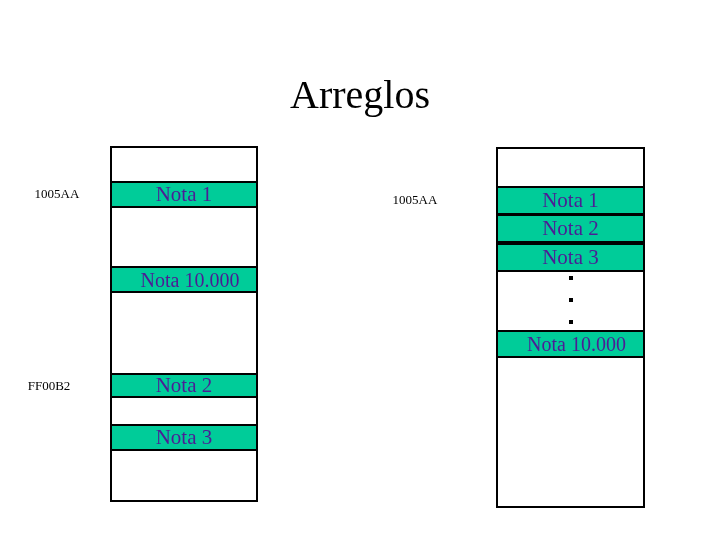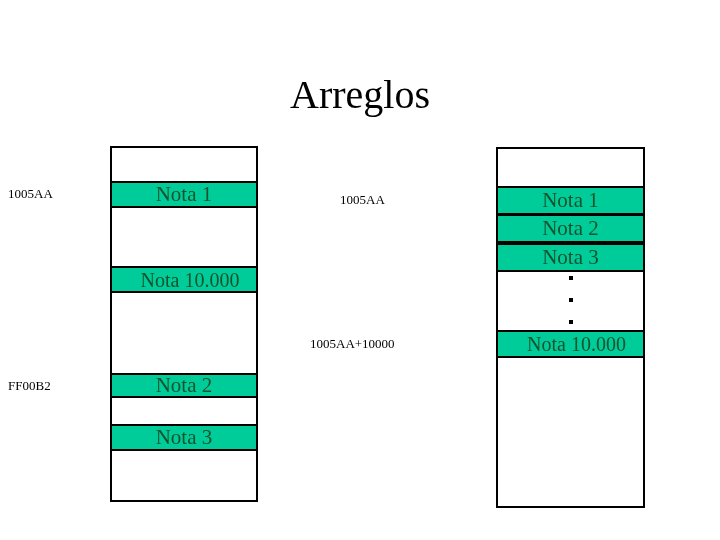--- a/index.html
+++ b/index.html
@@ -45,21 +45,21 @@
   .cell {
     position: absolute;
     box-sizing: border-box;
     border: 2px solid #000000;
     background: #00cc99;
     display: flex;
     align-items: center;
     justify-content: center;
     font-size: 21px;
     line-height: 1;
-    color: #14532d;
+    color: #4c1d95;
     white-space: nowrap;
   }
   .cell.small  { font-size: 20px; padding-left: 12px; }
 
   
   #cell-l-nota1  { left: 110px; top: 181px; width: 148px; height: 27px; }
   #cell-l-nota10k{ left: 110px; top: 266px; width: 148px; height: 27px; }
   #cell-l-nota2  { left: 110px; top: 373px; width: 148px; height: 25px; }
   #cell-l-nota3  { left: 110px; top: 424px; width: 148px; height: 27px; }
 
@@ -67,27 +67,27 @@
   #cell-r-nota1   { left: 496px; top: 186px; width: 149px; height: 29px; }
   #cell-r-nota2   { left: 496px; top: 214px; width: 149px; height: 29px; }
   #cell-r-nota3   { left: 496px; top: 243px; width: 149px; height: 29px; }
   #cell-r-nota10k { left: 496px; top: 330px; width: 149px; height: 28px; }
 
   
   .addr-label {
     position: absolute;
     font-size: 13px;
     line-height: 16px;
-    text-align: left;
+    text-align: center;
     color: #000000;
     white-space: nowrap;
   }
   #addr-l-1005aa  { left: 8px;  top: 186px; width: 98px; }
   #addr-l-2fff88  { left: 8px;  top: 271px; width: 98px; }
-  #addr-l-ff00b2  { left: 8px;  top: 378px; width: 98px; }
+  #addr-l-ff00b2  { left: 0;  top: 378px; width: 98px; }
   #addr-l-ff0f9d  { left: 8px;  top: 429px; width: 98px; }
   #addr-r-1005aa  { left: 340px; top: 192px; width: 150px; }
   #addr-r-1005aa-off { left: 310px; top: 336px; width: 180px; }
 
   
   #ellipsis-right {
     position: absolute;
     left: 496px;
     top: 274px;
     width: 149px;
@@ -132,16 +132,15 @@
   <div class="cell" id="cell-r-nota2">Nota 2</div>
 
   <div class="cell" id="cell-r-nota3">Nota 3</div>
 
   <div id="ellipsis-right">
     <span class="dot"></span>
     <span class="dot"></span>
     <span class="dot"></span>
   </div>
 
-  <div class="addr-label" id="addr-r-1005aa-off">1005AA+10000</div>
   <div class="cell small" id="cell-r-nota10k">Nota 10.000</div>
 
 </div>
 
 </body></html>

